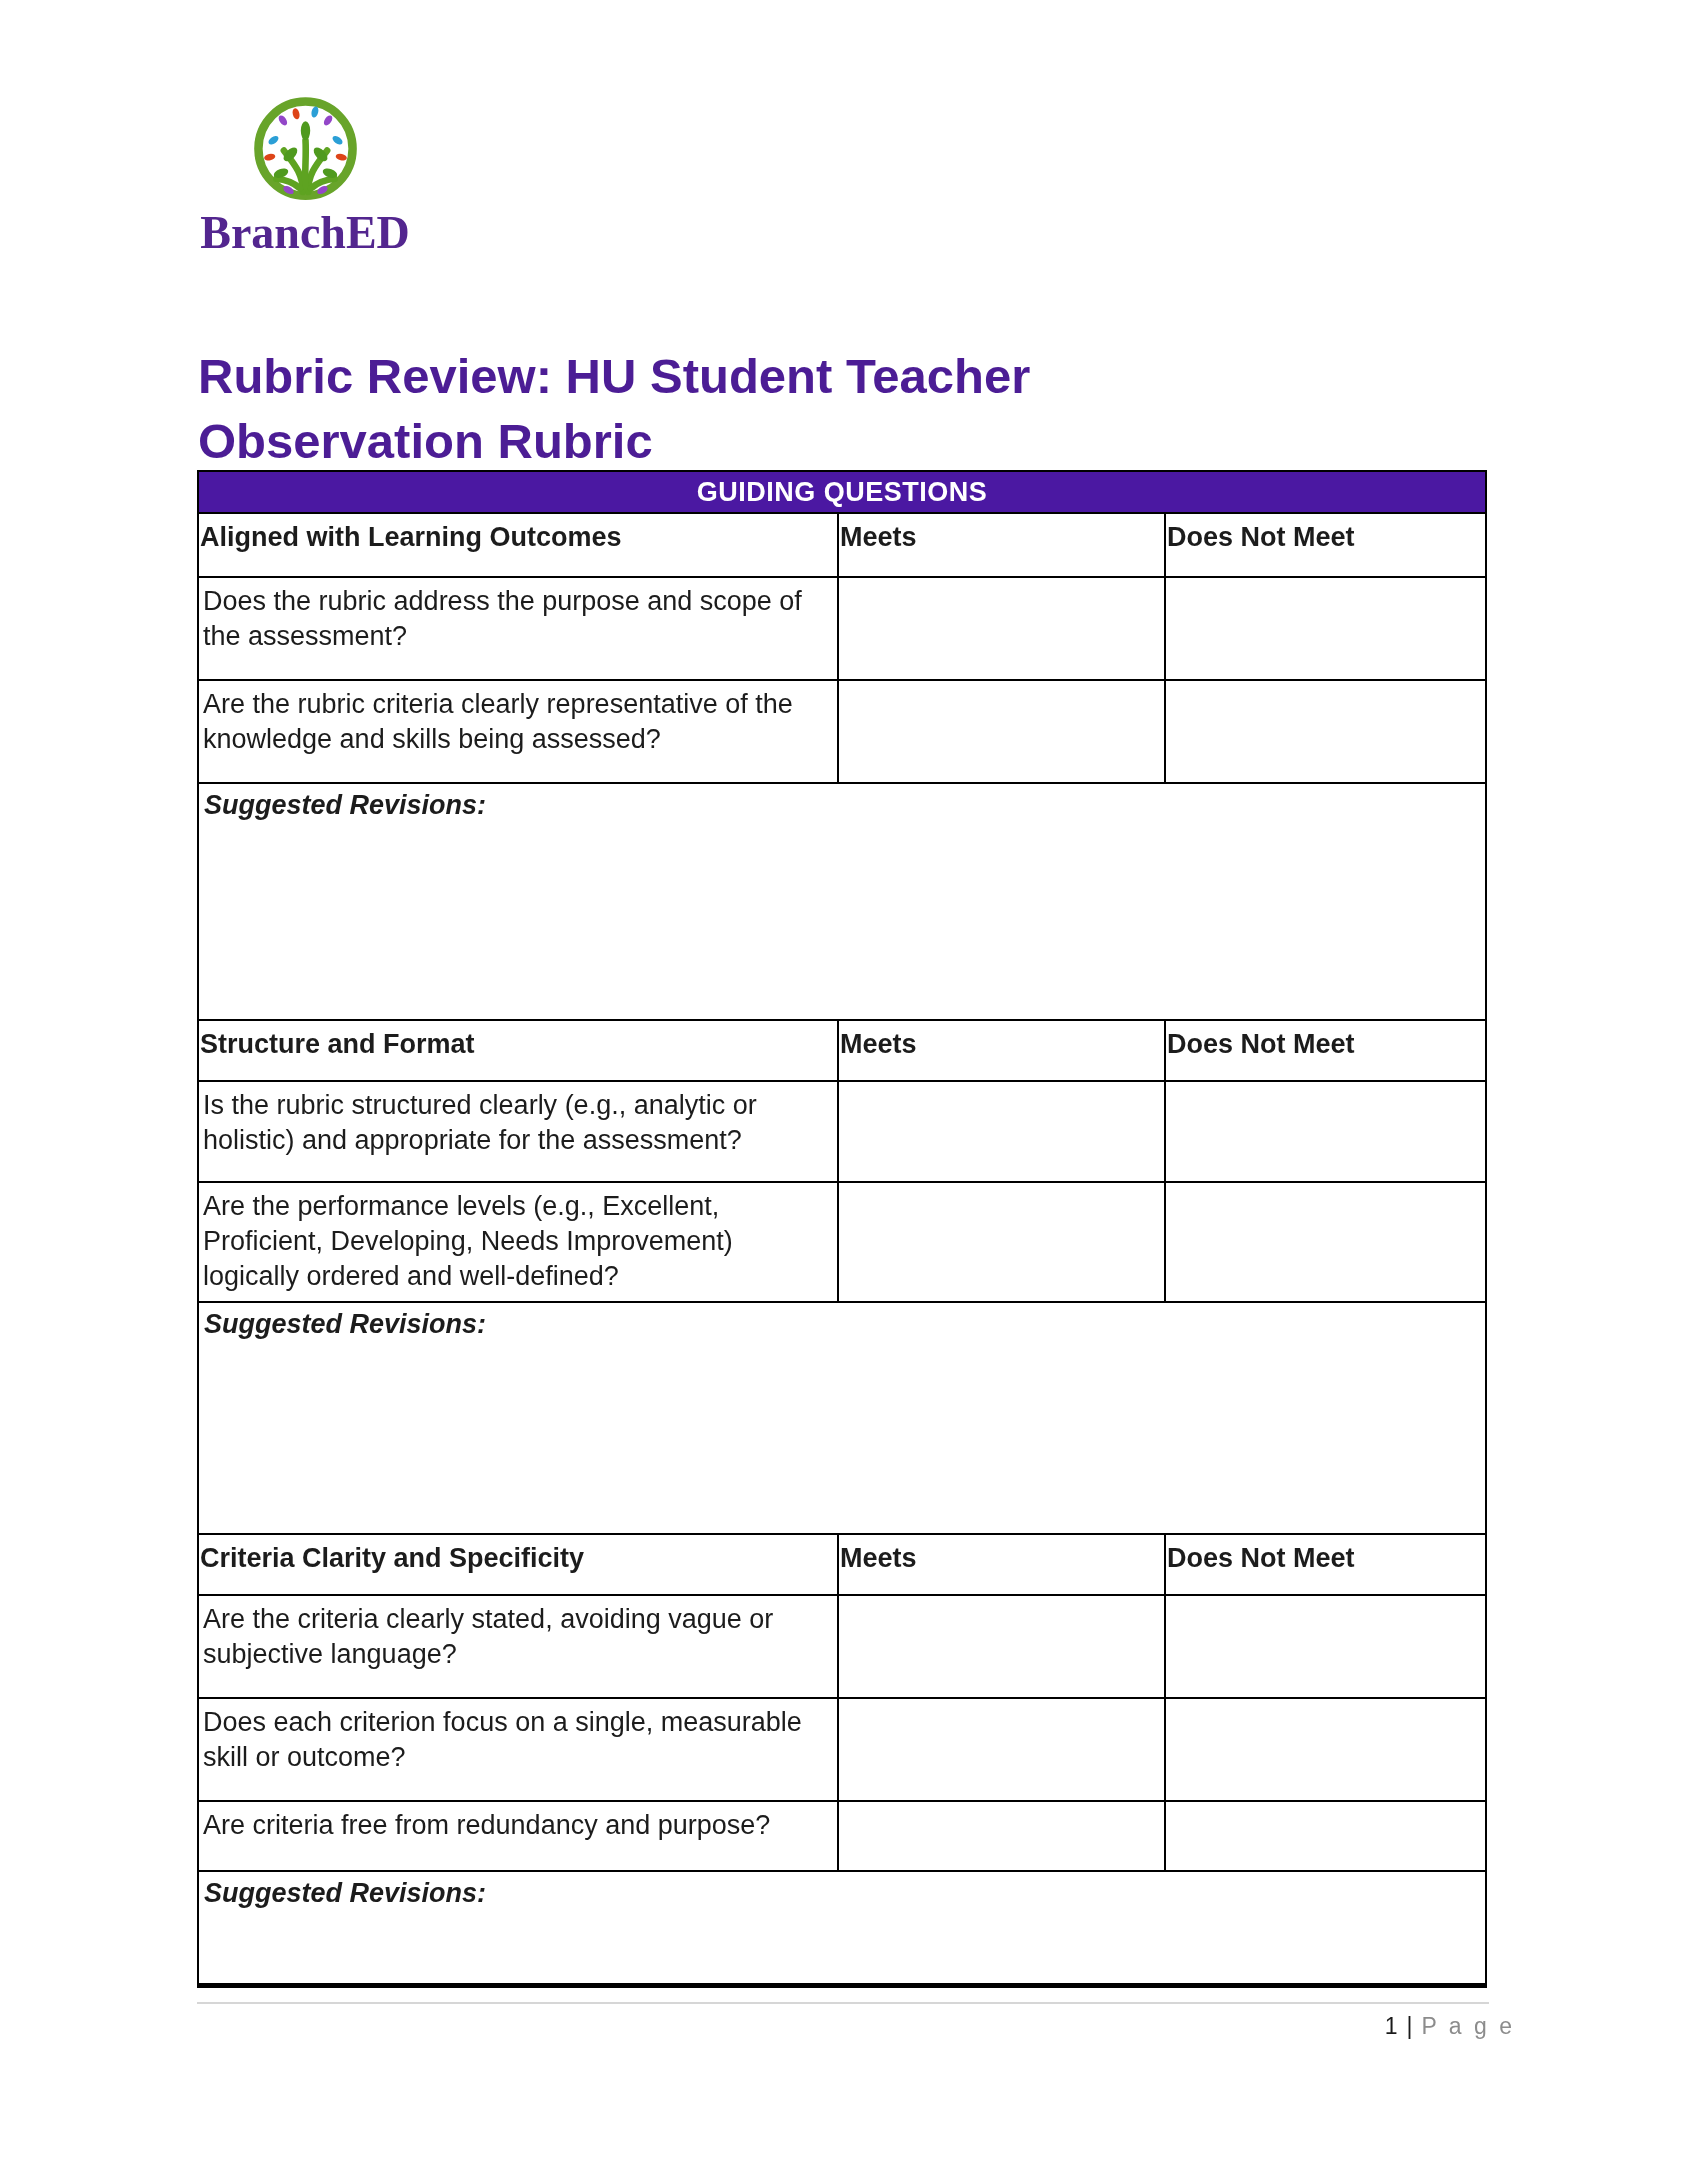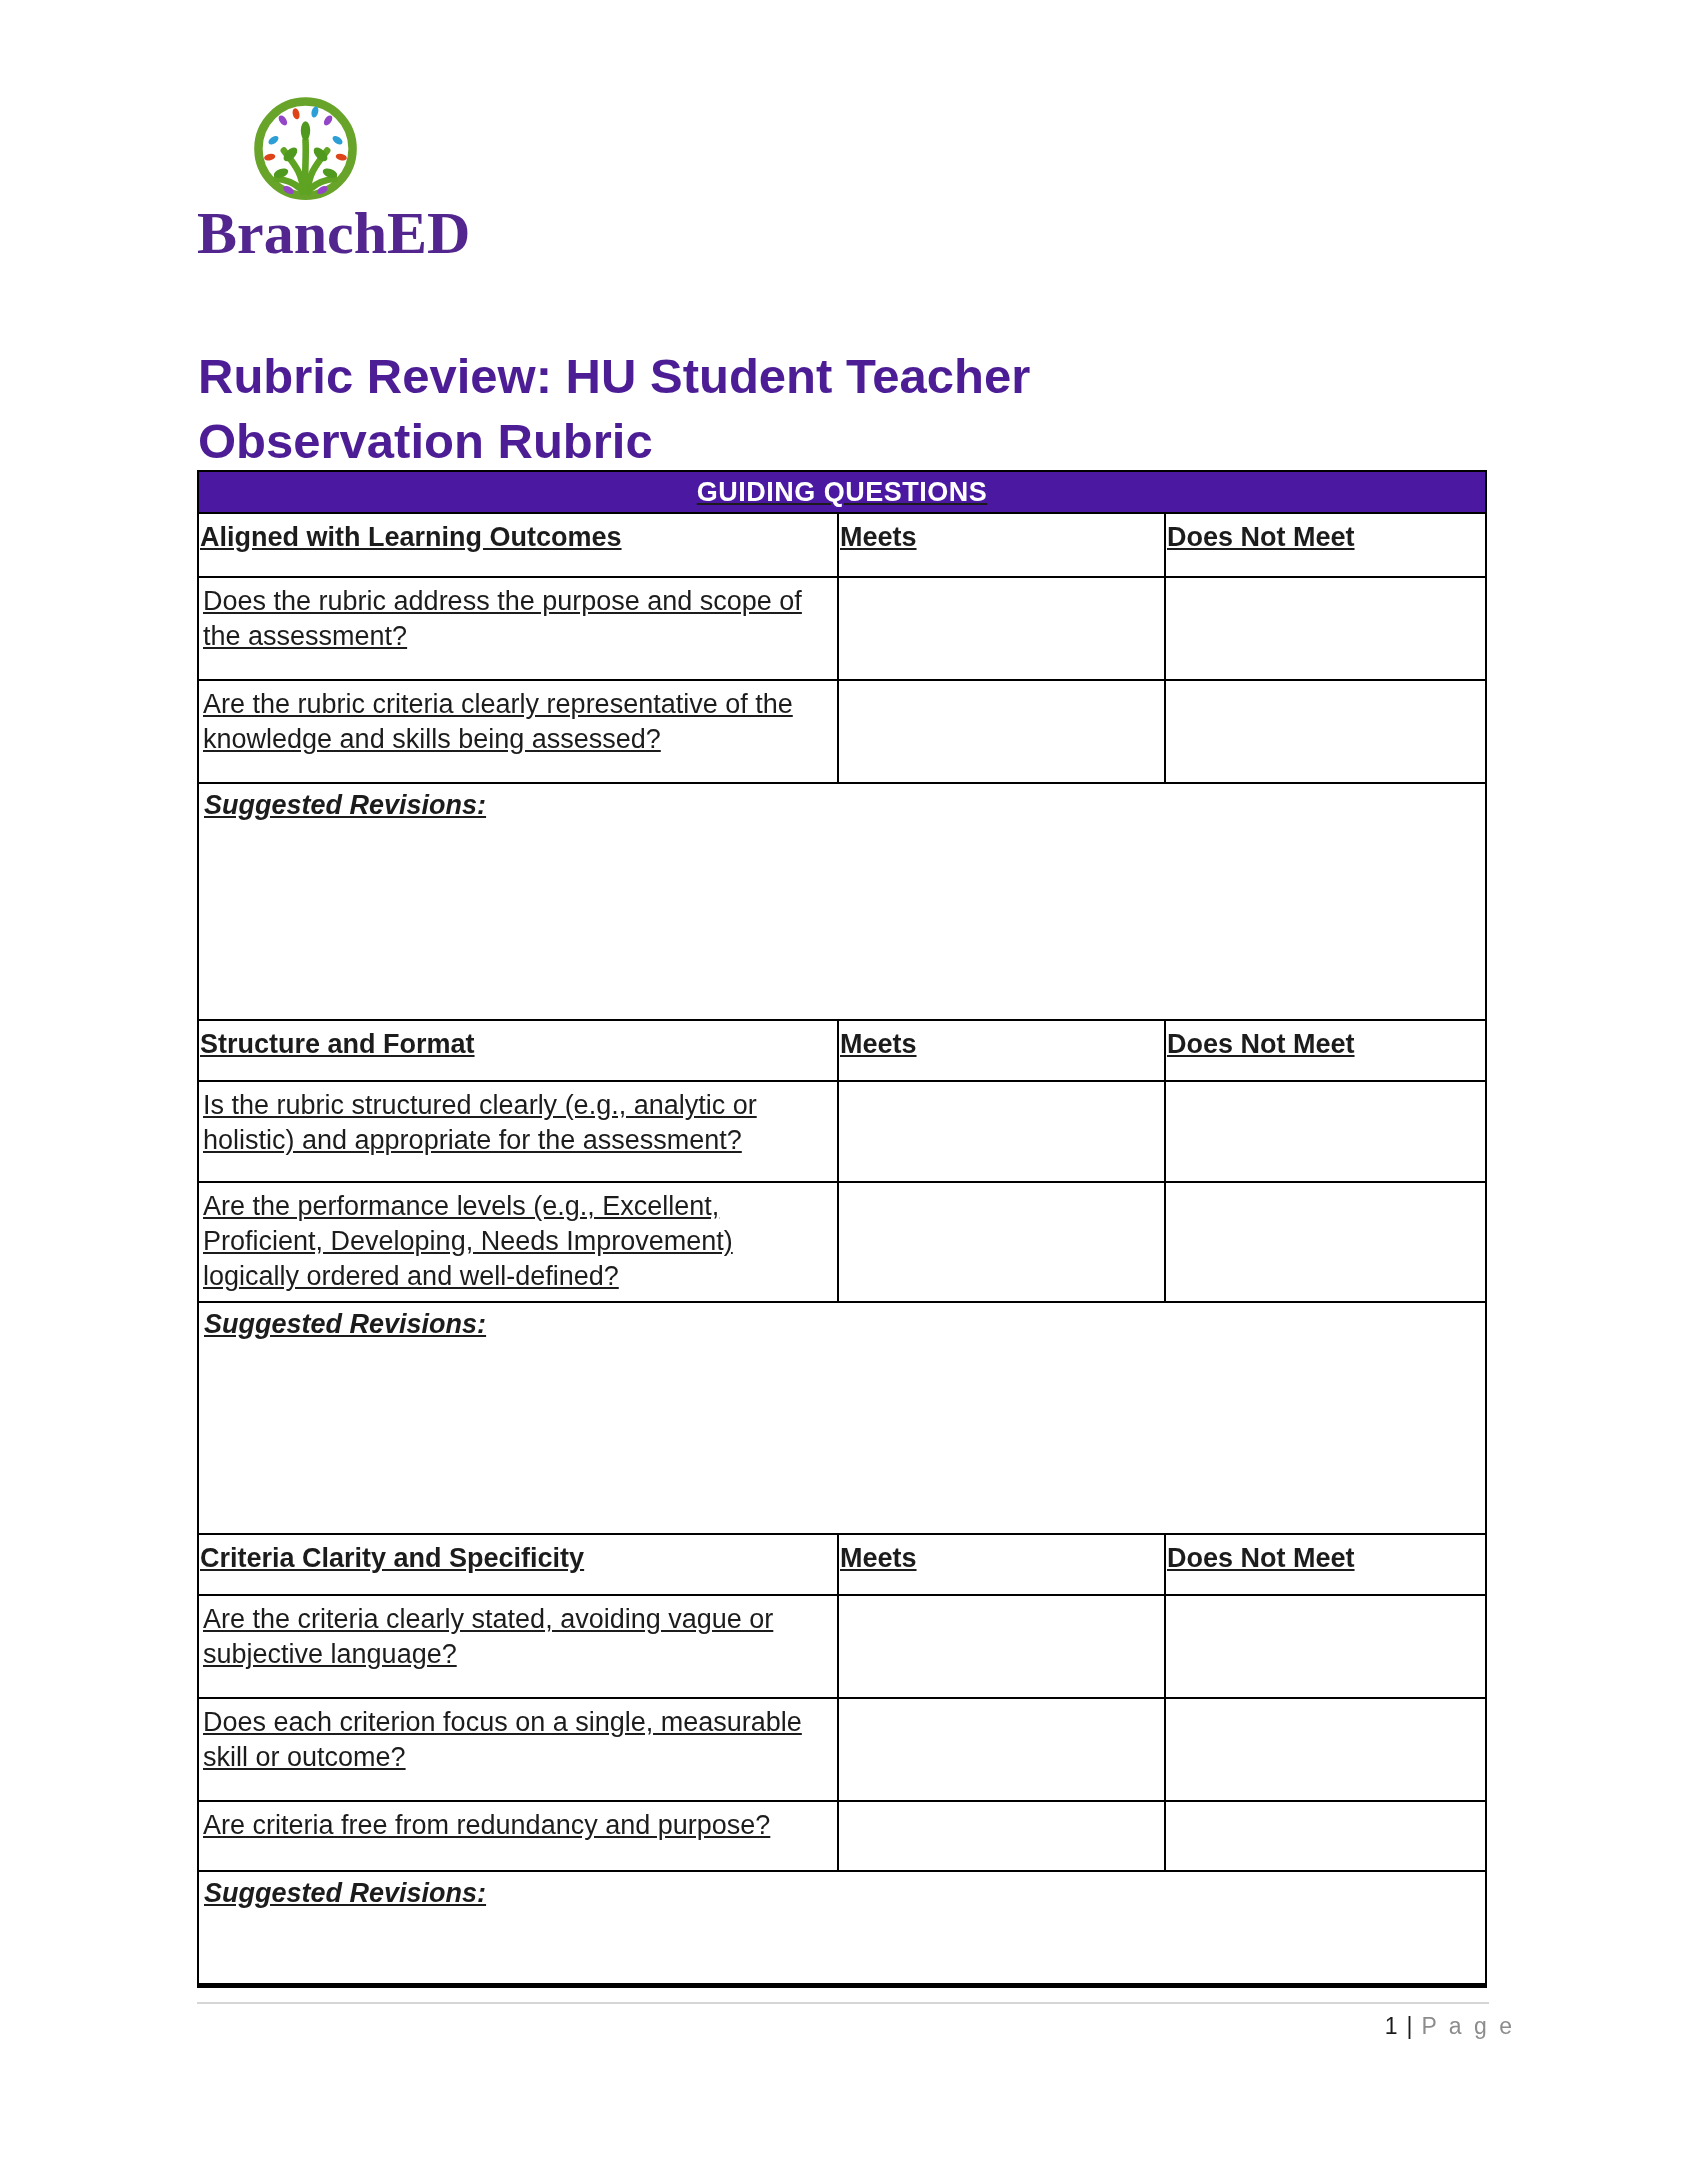--- a/index.html
+++ b/index.html
@@ -2,27 +2,27 @@
 <html><head>
 <meta charset="utf-8">
 <style>
   html,body{margin:0;padding:0;background:#ffffff;}
   body{width:1683px;height:2178px;position:relative;font-family:"Liberation Sans",sans-serif;color:#1c1c1c;}
   .page{position:absolute;inset:0;background:#fff;}
 
   
   .logo-block{position:absolute;left:197px;top:95px;width:216px;text-align:center;}
   .logo-icon{display:block;margin:0 auto;width:113px;height:113px;}
-  .logo-wordmark{display:block;margin-top:2px;font-family:"Liberation Serif",serif;font-weight:bold;font-size:60px;line-height:46px;color:#53268f;letter-spacing:0px;}
+  .logo-wordmark{display:block;margin-top:2px;font-family:"Liberation Serif",serif;font-weight:bold;font-size:46px;line-height:46px;color:#53268f;letter-spacing:0px;}
 
   
   .doc-title{position:absolute;left:198px;top:311px;width:1069px;font-size:49px;line-height:65px;color:#4c1d95;font-weight:700;}
 
   
-  .rubric-table{position:absolute;left:197px;top:470px;width:1287px;border-collapse:collapse;table-layout:fixed;text-decoration:underline;}
+  .rubric-table{position:absolute;left:197px;top:470px;width:1287px;border-collapse:collapse;table-layout:fixed;}
   .rubric-table td{border:2px solid #000;vertical-align:top;font-size:27px;line-height:35px;overflow:hidden;}
   .rubric-table{border-bottom:5px solid #000;}
   td.banner{background:#4b18a2;color:#ffffff;font-weight:bold;text-align:center;vertical-align:middle;letter-spacing:0.5px;line-height:38px;}
   td.sec-head{font-weight:bold;padding-top:6px;}
   td.q{padding:6px 10px 0 4px;}
   td.sr{padding:4px 10px 0 5px;}
   .sr-label{font-weight:bold;font-style:italic;}
   
   tr.r-banner{height:42px;}
   tr.r-head1{height:64px;}

